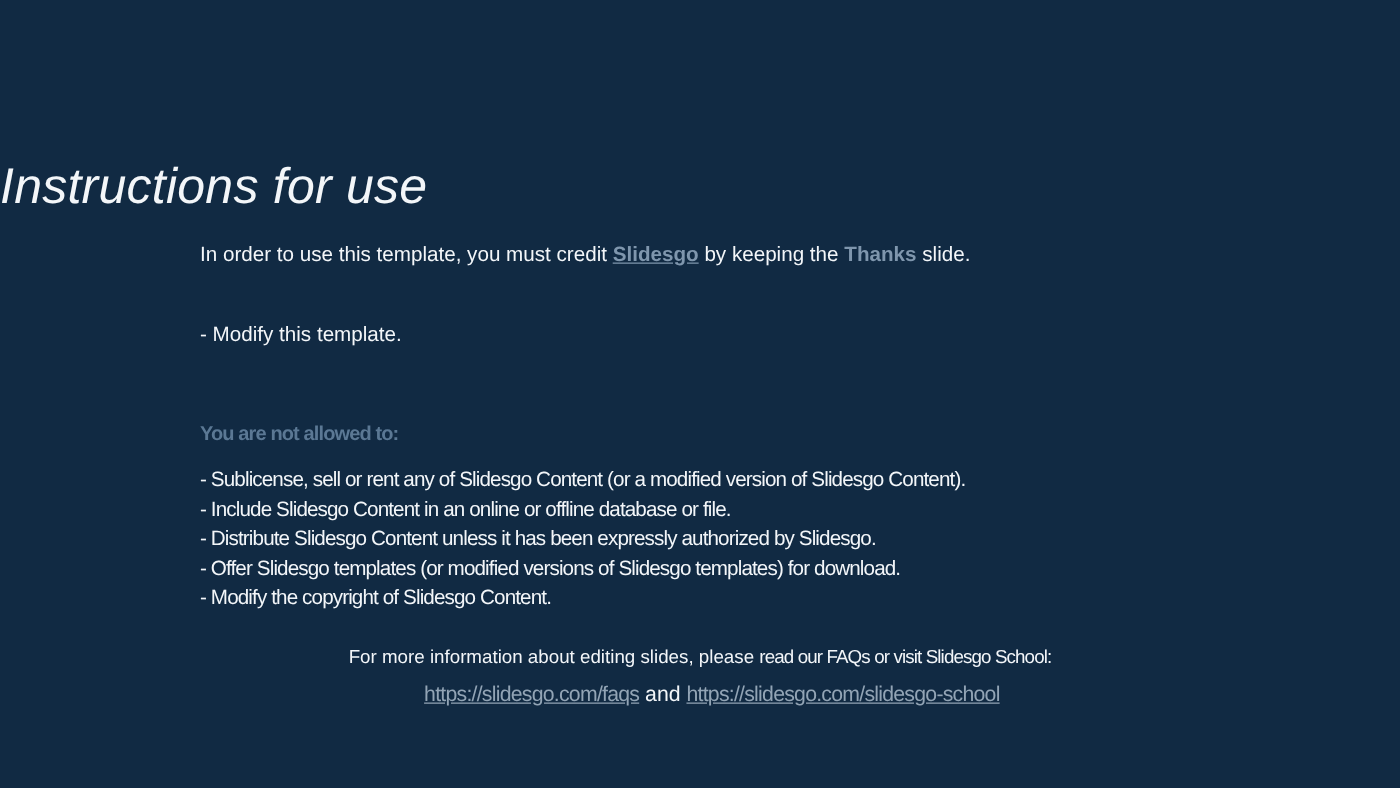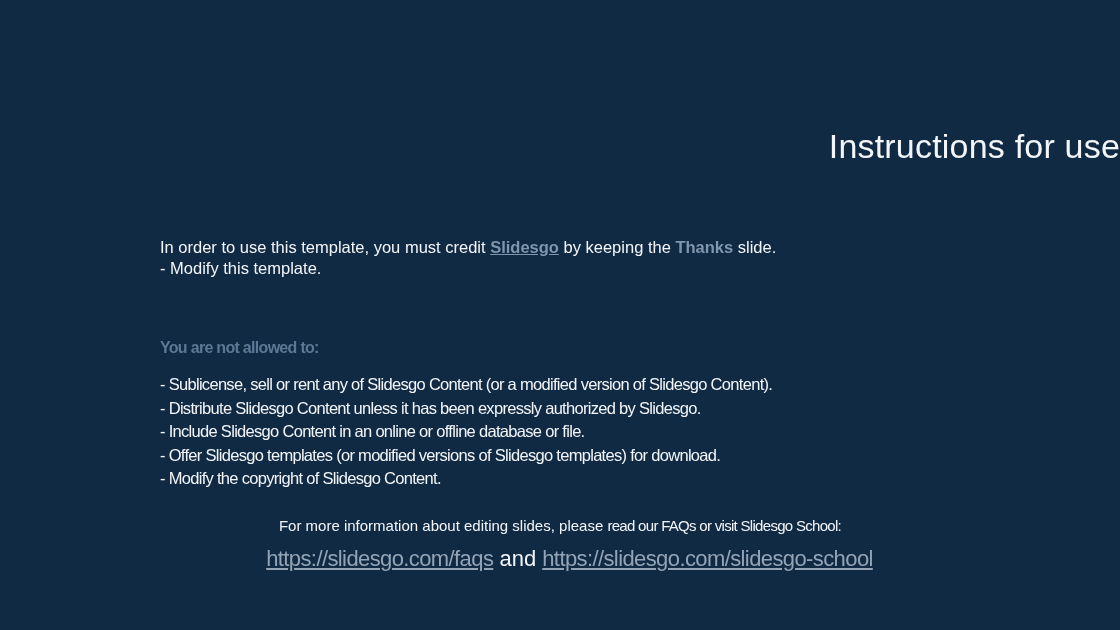--- a/index.html
+++ b/index.html
@@ -20,36 +20,36 @@
     background: var(--bg);
     overflow: hidden;
     color: var(--text);
   }
 
   .slide-title {
     position: absolute;
     top: 127px;
     left: 0;
     width: 100%;
-    text-align: right;
-    font-size: 34px;
+    text-align: left;
+    font-size: 40px;
     font-weight: 400;
     letter-spacing: 0.2px;
     color: var(--text);
+    font-style: italic;
   }
 
   .intro {
     position: absolute;
     top: 193px;
     left: 160px;
     width: 820px;
     font-size: 16.5px;
     line-height: 22px;
     color: var(--text);
-    margin-top: 43px;
   }
 
   .inline-link {
     color: var(--inline-link);
     font-weight: 700;
     text-decoration: underline;
     cursor: pointer;
   }
   .highlight {
     color: var(--inline-link);
@@ -85,21 +85,21 @@
     text-align: center;
     font-size: 15px;
     color: var(--text);
   }
   .footer-line2 {
     position: absolute;
     top: 546px;
     left: 0;
     width: 100%;
     text-align: center;
-    font-size: 22px;
+    font-size: 17px;
     color: var(--text);
     padding-left: 19px;
   }
   .url-link {
     color: var(--url-link);
     text-decoration: underline;
     letter-spacing: -0.6px;
     cursor: pointer;
   }
 </style>
@@ -115,22 +115,22 @@
   <div class="section section-allowed">
     <div class="item-list">
       <div class="list-item">- Modify this template.</div>
     </div>
   </div>
 
   <div class="section section-not-allowed">
     <h2 class="section-heading condensed">You are not allowed to:</h2>
     <div class="item-list">
       <div class="list-item condensed">- Sublicense, sell or rent any of Slidesgo Content (or a modified version of Slidesgo Content).</div>
+      <div class="list-item condensed">- Include Slidesgo Content in an online or offline database or file.</div>
       <div class="list-item condensed">- Distribute Slidesgo Content unless it has been expressly authorized by Slidesgo.</div>
-      <div class="list-item condensed">- Include Slidesgo Content in an online or offline database or file.</div>
       <div class="list-item condensed">- Offer Slidesgo templates (or modified versions of Slidesgo templates) for download.</div>
       <div class="list-item condensed">- Modify the copyright of Slidesgo Content.</div>
     </div>
   </div>
 
   <p class="footer-line1"><span>For more information about editing slides, please </span><span class="condensed">read our FAQs or visit Slidesgo School:</span></p>
 
   <p class="footer-line2"><a class="url-link">https://slidesgo.com/faqs</a><span> and </span><a class="url-link">https://slidesgo.com/slidesgo-school</a></p>
 
 </div>

